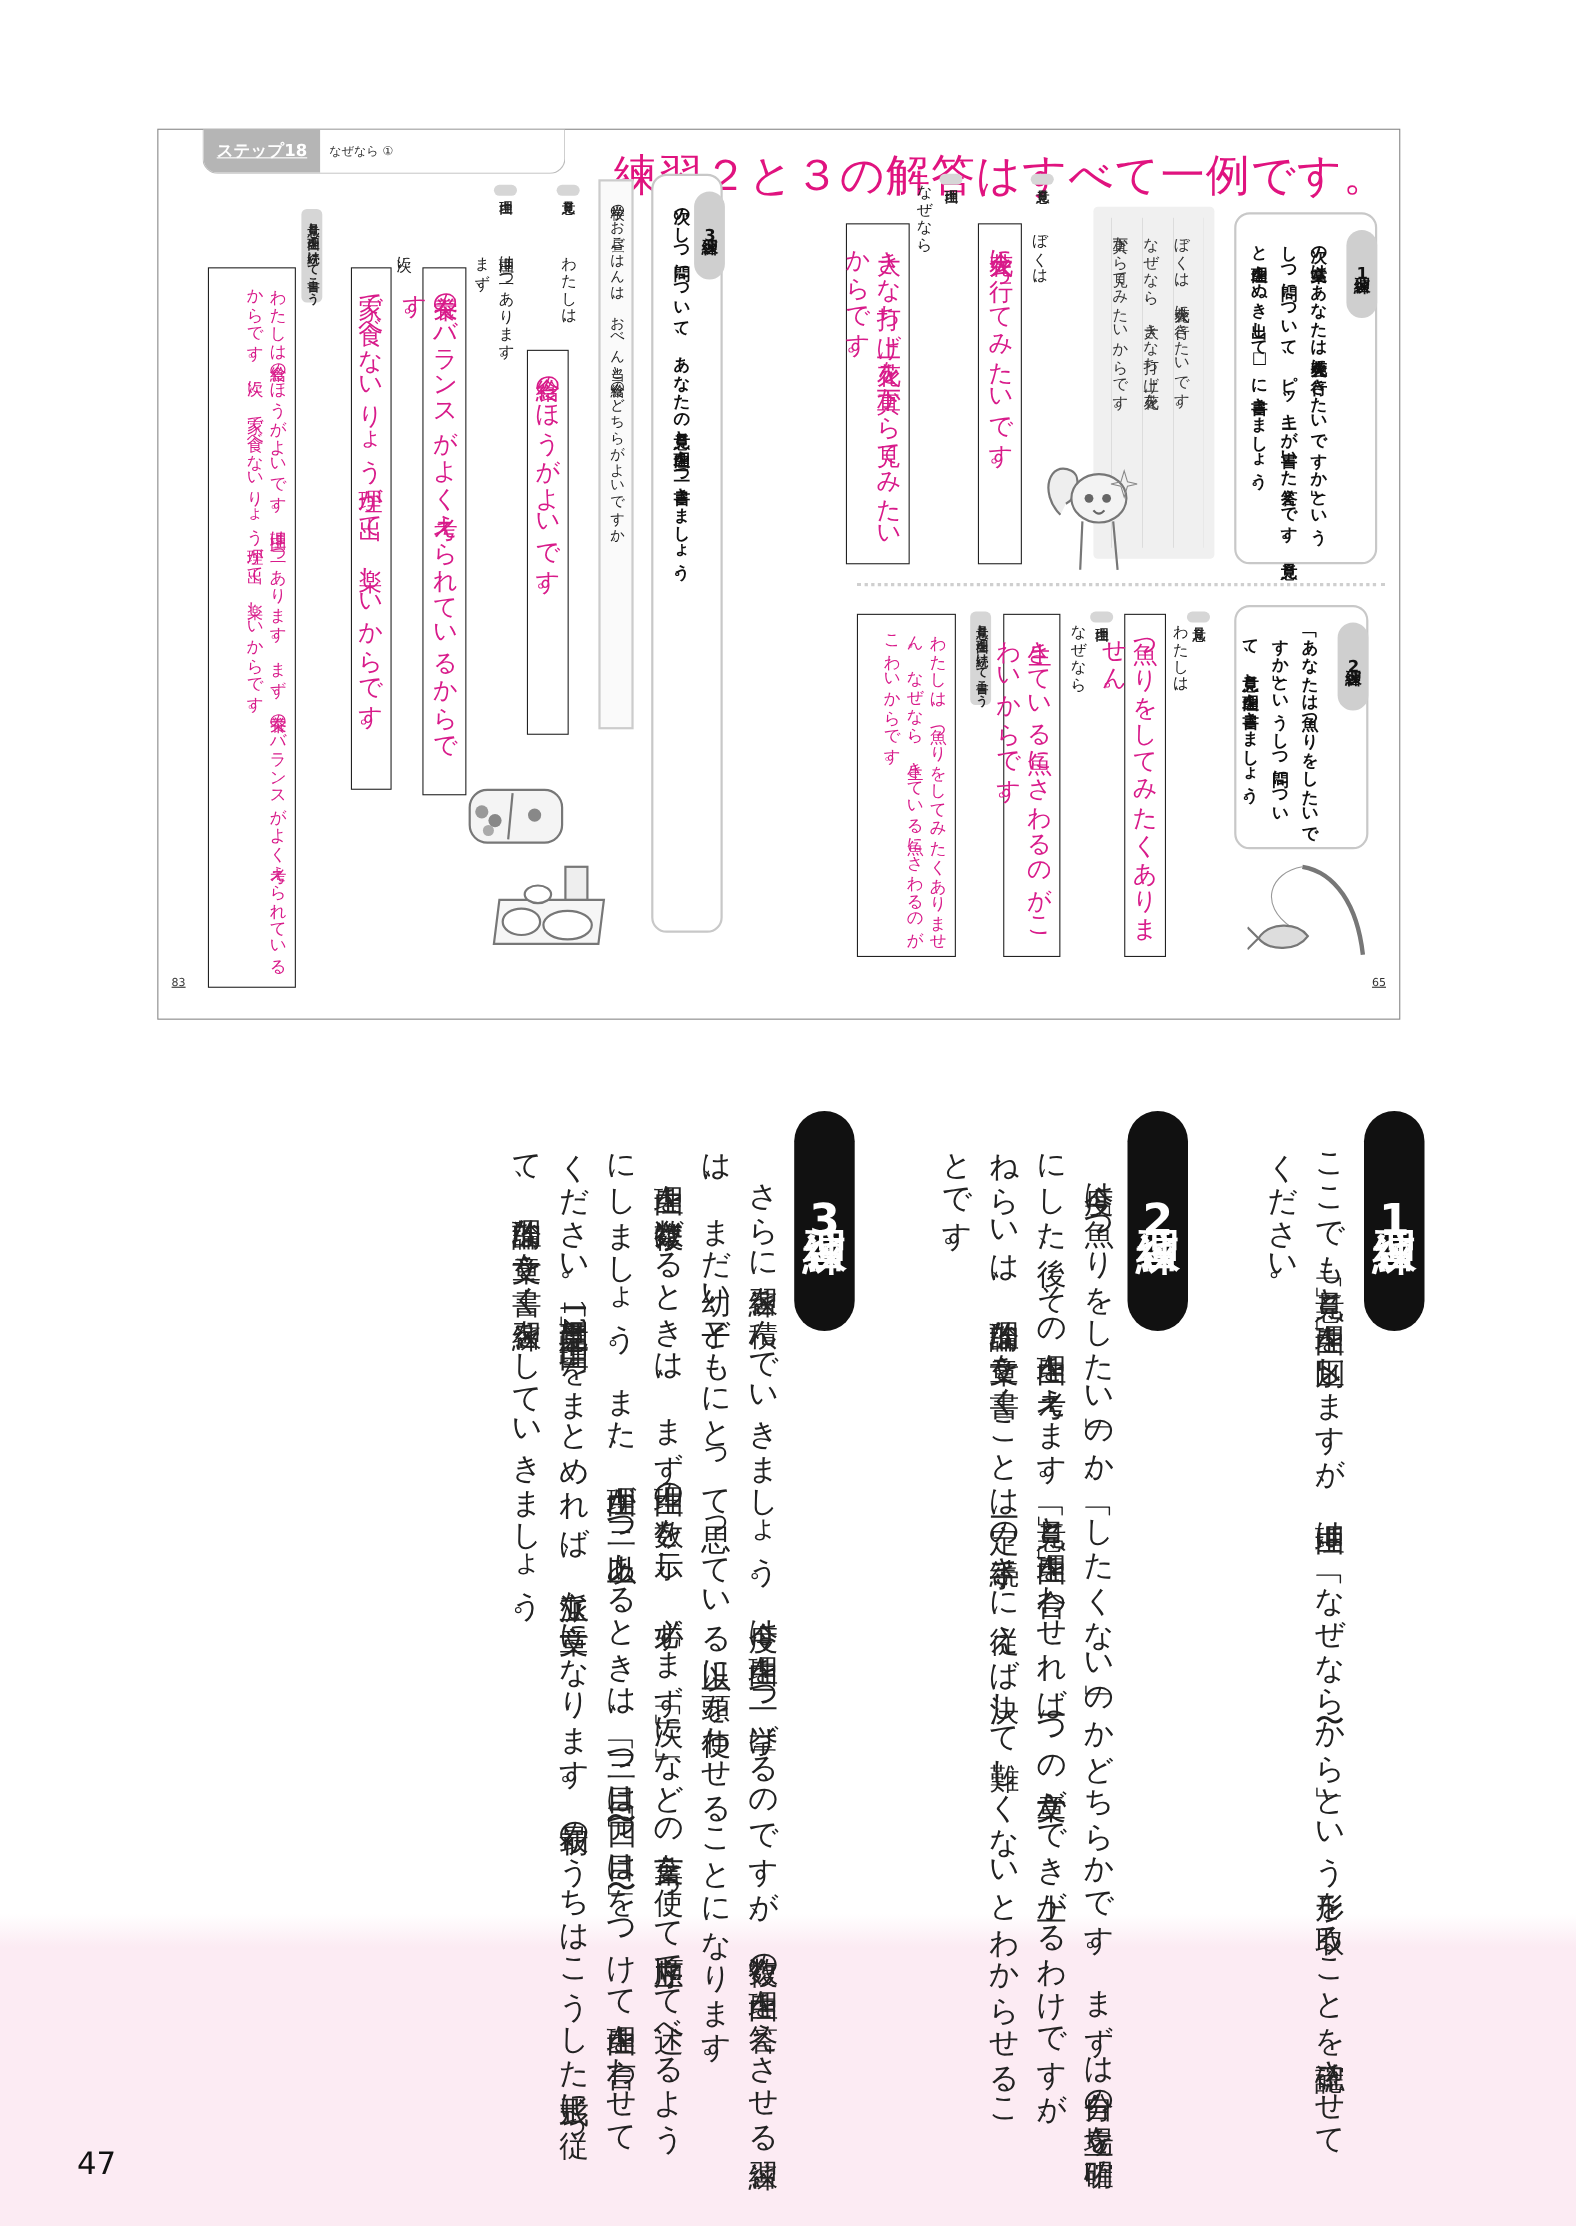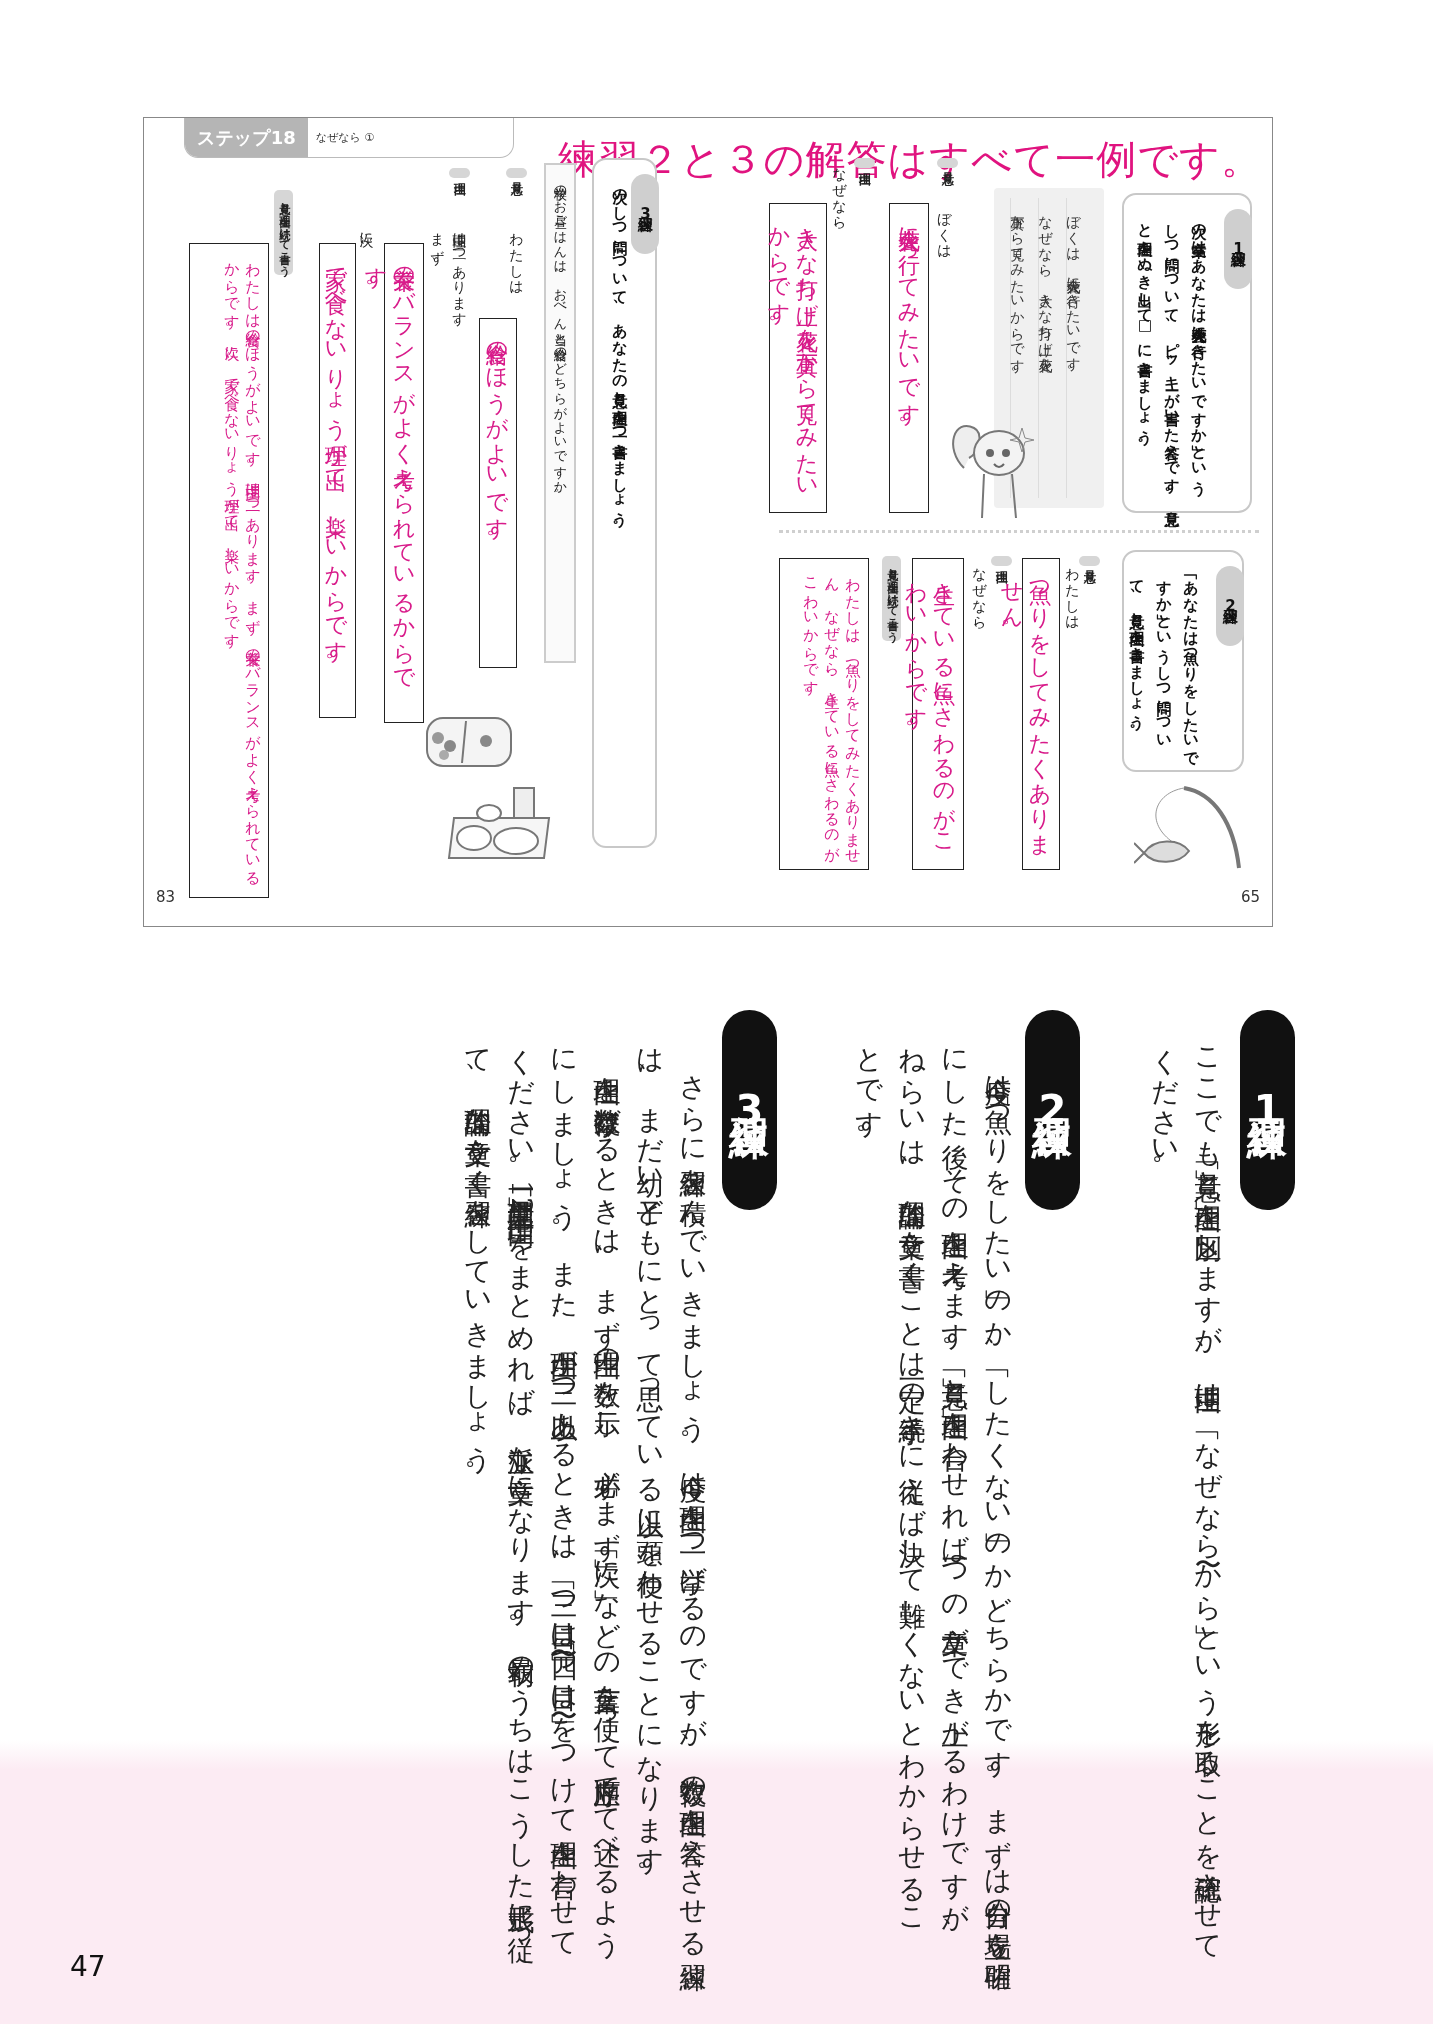--- a/index.html
+++ b/index.html
@@ -8,22 +8,22 @@
 
   .pink-band { position: absolute; left: 0; top: 1740px; width: 1433px; height: 284px;
     background: linear-gradient(to bottom, #ffffff 0px, #fcebf3 30px, #fcebf3 100%); }
 
   
   .sheet { position: absolute; left: 143px; top: 117px; width: 1130px; height: 810px;
     border: 1.5px solid #888; background: #fff; }
   .step-tab { position: absolute; left: 40px; top: 0; height: 40px; width: 330px;
     border: 1.5px solid #bbb; border-top: none; border-radius: 0 0 14px 14px; background: #fff;
     display: flex; align-items: center; overflow: hidden; }
-  .step-tab .step-label { background: #b5b5b5; color: #fff; font-weight: bold; font-size: 18px;
-    height: 100%; display: flex; align-items: center; padding: 0 12px 0 12px; }
+  .step-tab .step-label { background: #b5b5b5; color: #fff; font-weight: bold; font-size: 15px;
+    height: 100%; display: flex; align-items: center; padding: 0 12px 0 12px; text-decoration: underline; }
   .step-tab .step-title { font-size: 11px; color: #333; padding-left: 8px; }
   .headline { position: absolute; right: 10px; top: 14px; font-size: 40px; color: #e0137f;
     letter-spacing: 1px; white-space: nowrap; }
 
   .v { writing-mode: vertical-rl; text-orientation: upright; position: absolute; }
 
   .prompt-box { position: absolute; border: 2px solid #c8c8c8; border-radius: 14px; background: #fff; }
   .prompt-box .tag { position: absolute; right: -2px; top: 14px; width: 28px; height: 80px;
     background: #cfcfcf; border-radius: 14px; writing-mode: vertical-rl; text-orientation: upright;
     font-weight: bold; font-size: 15px; display: flex; align-items: center; justify-content: center; color: #111; }
@@ -39,21 +39,21 @@
     font-size: 22px; line-height: 28px; }
   .ans-box.small { font-size: 15px; line-height: 21px; }
 
   .quote-panel { position: absolute; background: #f0f0f0; border-radius: 4px; }
   .quote-panel .lined { position: absolute; inset: 10px 10px 10px 10px; background:
     repeating-linear-gradient(to left, #f0f0f0 0px, #f0f0f0 27px, #dcdcdc 27px, #dcdcdc 28px); }
   .quote-panel .qtext { position: absolute; right: 16px; top: 18px; writing-mode: vertical-rl;
     font-size: 14px; line-height: 28px; color: #333; }
 
   .dotted-divider { position: absolute; left: 635px; top: 412px; width: 480px; border-top: 3px dotted #cfcfcf; }
-  .page-num-small { position: absolute; top: 770px; font-size: 15px; color: #333; }
+  .page-num-small { position: absolute; top: 770px; font-size: 10px; color: #333; text-decoration: underline; }
 
   .illus { position: absolute; }
 
   
   .badge { position: absolute; width: 55px; height: 200px; background: #111; border-radius: 28px;
     color: #fff; font-weight: bold; font-size: 40px; writing-mode: vertical-rl; text-orientation: upright;
     display: flex; align-items: center; justify-content: center; line-height: 1; letter-spacing: 0; }
   .comment { position: absolute; writing-mode: vertical-rl; font-family: "DejaVu Serif", serif;
     font-size: 27px; line-height: 43px; color: #222; height: 920px; top: 1030px; }
   .comment p { text-indent: 0; }

